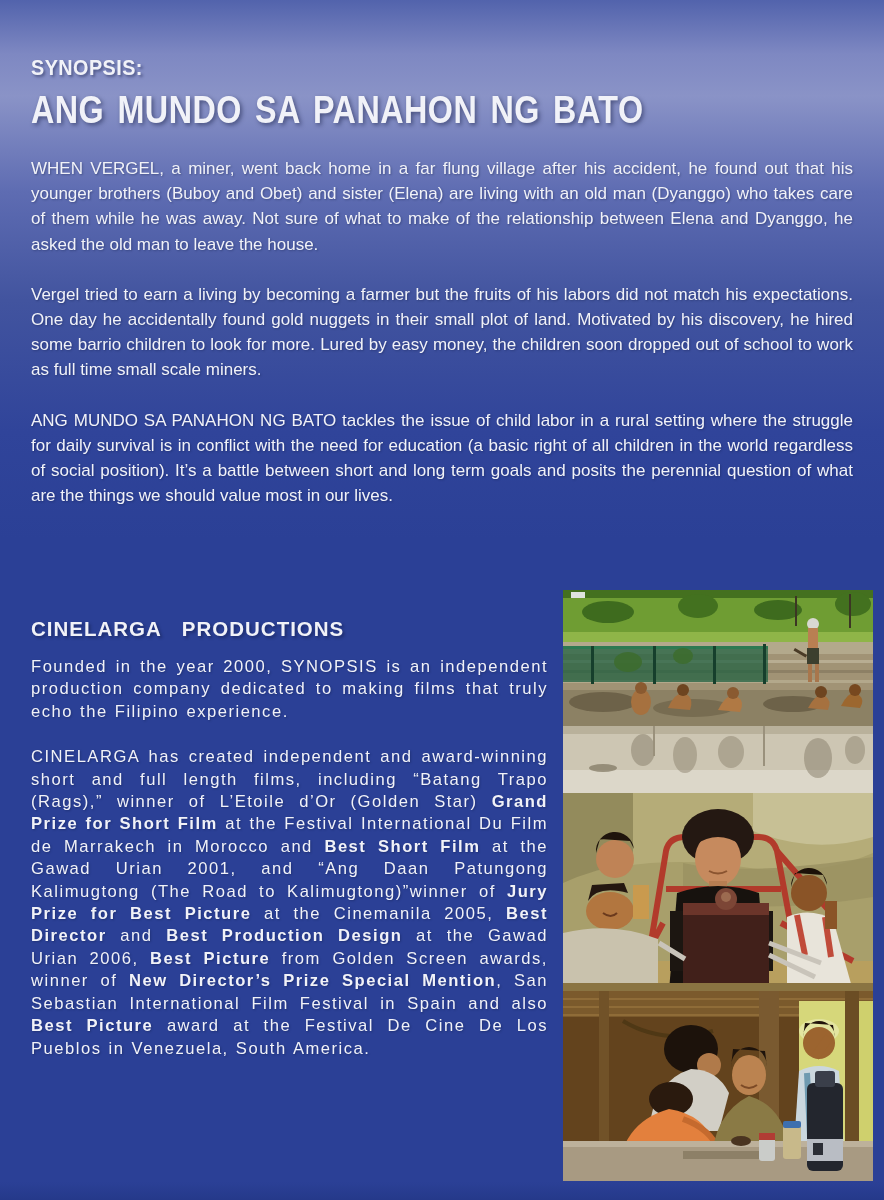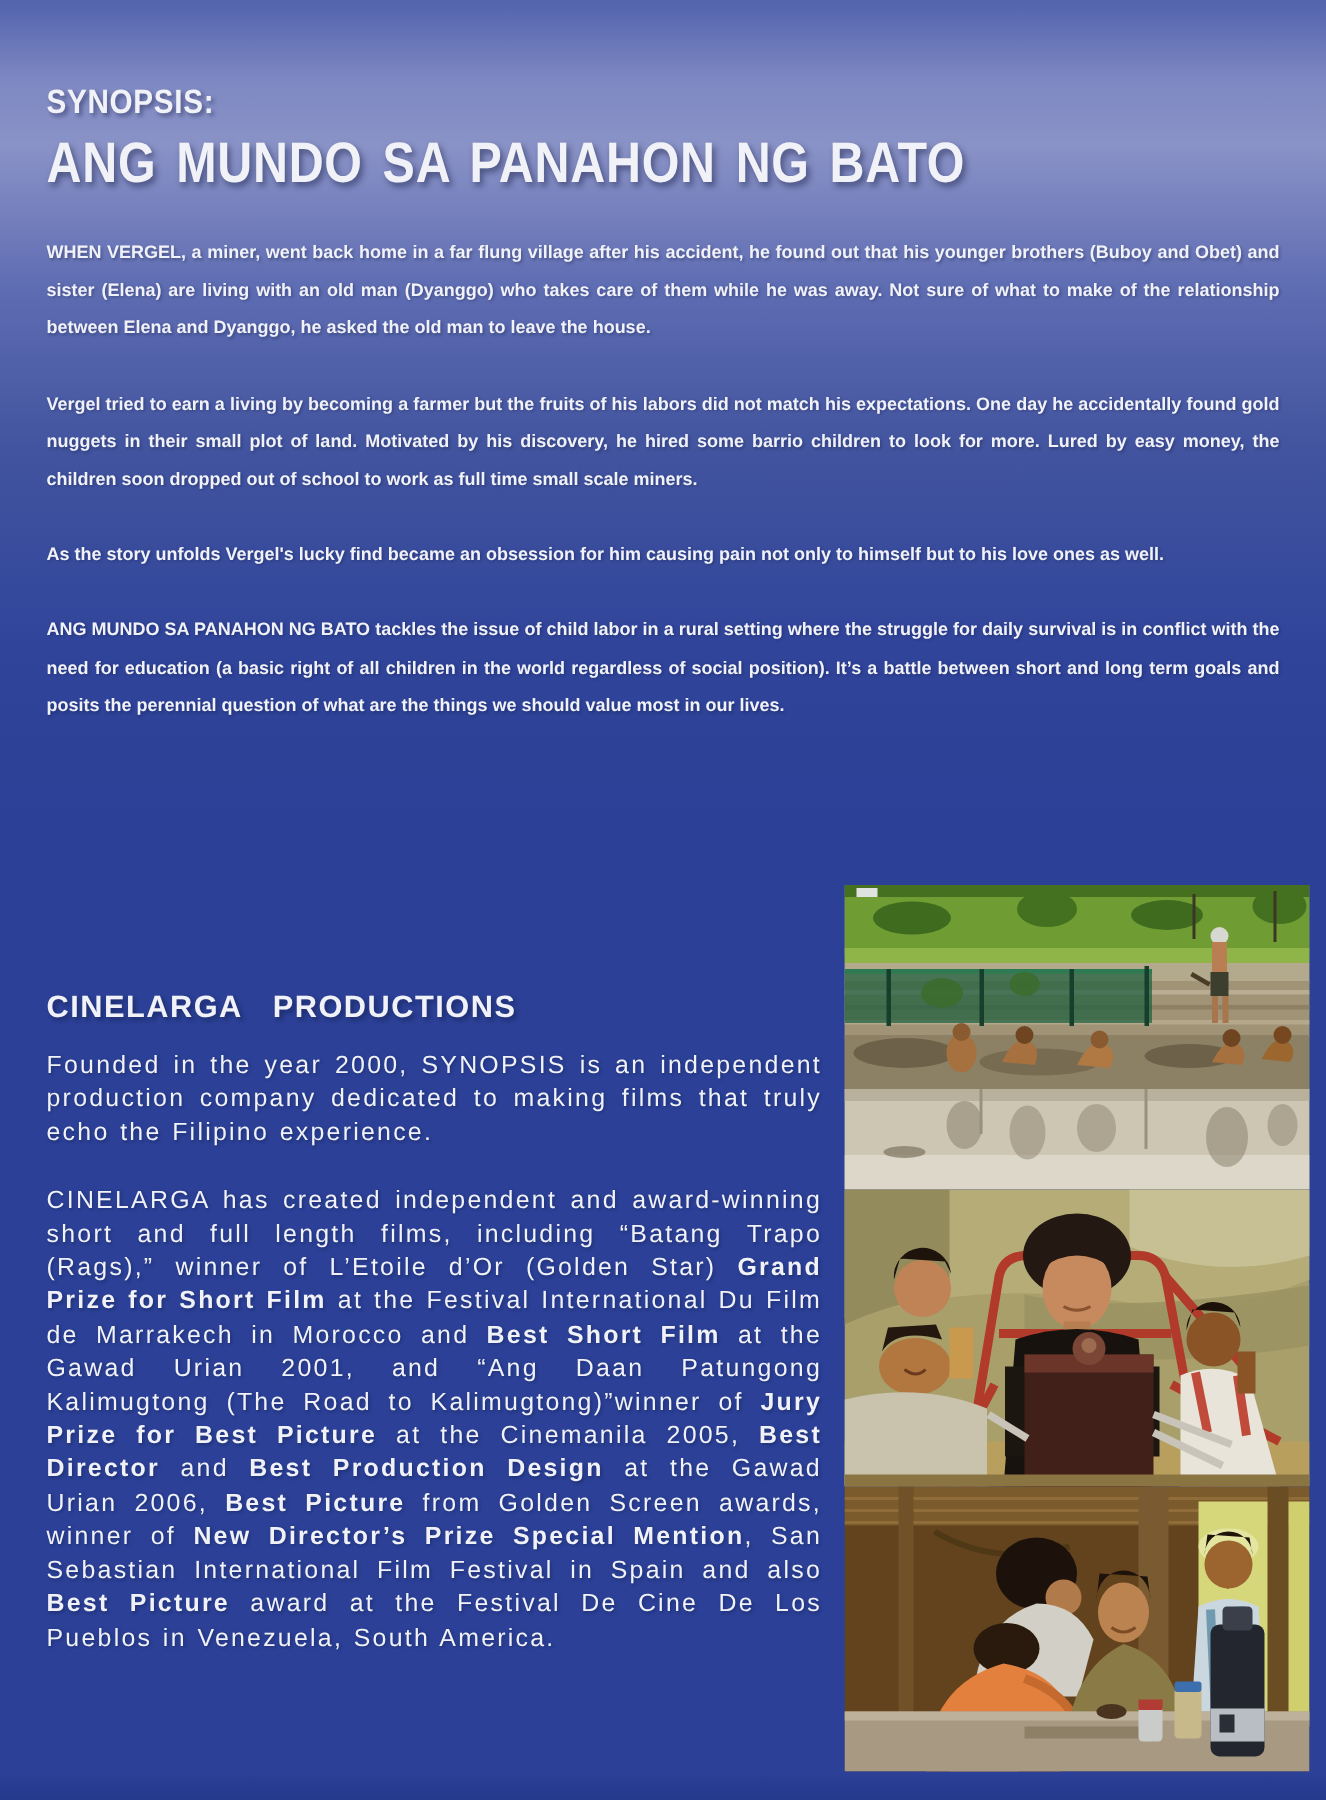--- a/index.html
+++ b/index.html
@@ -28,27 +28,26 @@
   }
   .film-title{
     margin:7px 0 0 0;
     font-weight:bold;font-size:34px;letter-spacing:.5px;word-spacing:4px;
     transform:scale(.95,1.12);transform-origin:0 0;
     white-space:nowrap;
     text-shadow:2px 2px 4px rgba(15,22,60,.5);
   }
   p.main{
     margin:25px 0 0 0;
-    font-size:12px;line-height:25.2px;
+    font-size:17px;line-height:25.2px;
     text-align:justify;
     text-shadow:1px 1px 2px rgba(15,22,60,.35);
-    font-weight:bold;
   }
   p.main:first-of-type{margin-top:29px;}
-  .left-col{position:absolute;left:31px;top:660px;width:517px;}
+  .left-col{position:absolute;left:31px;top:617px;width:517px;}
   .cinelarga-heading{
     margin:0;
     font-weight:bold;font-size:20.5px;letter-spacing:1px;word-spacing:14px;
     text-shadow:2px 2px 3px rgba(15,22,60,.45);
   }
   p.lower{
     margin:15px 0 0 0;
     font-size:16.6px;line-height:22.4px;
     letter-spacing:1.5px;word-spacing:1px;
     text-align:justify;
@@ -63,21 +62,20 @@
 </head>
 <body>
 
 <div class="page">
 
   <div class="top-text">
     <div class="synopsis-label">SYNOPSIS:</div>
     <h1 class="film-title">ANG MUNDO SA PANAHON NG BATO</h1>
     <p class="main">WHEN VERGEL, a miner,  went back home in a far flung village after his accident, he found out that his younger brothers (Buboy and Obet)  and sister (Elena) are living with an old man (Dyanggo) who takes care of them while he was away. Not sure of what to make of the relationship between Elena and Dyanggo, he asked the old man to leave the house.</p>
     <p class="main">Vergel tried to earn a living  by becoming a farmer but the fruits of his labors did not match his expectations. One day he accidentally found gold nuggets in their small plot of land. Motivated by his discovery, he hired some barrio children to look for more. Lured by easy money, the children soon dropped out of school to work as full time small scale miners.</p>
-    <p class="main">As the story unfolds Vergel's  lucky find became an obsession  for him causing pain not only to himself but to his love ones as well.</p>
     <p class="main">ANG MUNDO SA PANAHON NG BATO  tackles the issue of child labor in a rural setting where the struggle for  daily survival is in conflict with the need for education (a basic right of all children in the world regardless of social position). It’s a battle between short  and long term goals  and posits the perennial question of what are the things we should value most in our lives.</p>
   </div>
 
   <div class="left-col">
     <h2 class="cinelarga-heading">CINELARGA PRODUCTIONS</h2>
     <p class="lower">Founded in the year 2000, SYNOPSIS is an independent production company dedicated to making films that truly echo the Filipino experience.</p>
     <p class="lower"><span>CINELARGA has created  independent and award-winning short and full length films, including “Batang Trapo (Rags),” winner of L’Etoile d’Or (Golden Star) </span><b>Grand Prize  for Short Film</b><span> at the Festival International Du Film de Marrakech in Morocco and </span><b>Best Short Film</b><span> at the Gawad Urian 2001, and “Ang Daan Patungong Kalimugtong (The Road to Kalimugtong)”winner of  </span><b>Jury Prize for Best Picture</b><span> at the Cinemanila 2005, </span><b>Best Director</b><span> and </span><b>Best Production Design</b><span> at the Gawad Urian 2006, </span><b>Best Picture</b><span> from Golden Screen awards, winner of </span><b>New Director’s Prize Special Mention</b><span>, San Sebastian International Film Festival in Spain and also  </span><b>Best Picture</b><span> award at the Festival De Cine De Los Pueblos in Venezuela, South America.</span></p>
   </div>
 
   <div class="photo-col">

